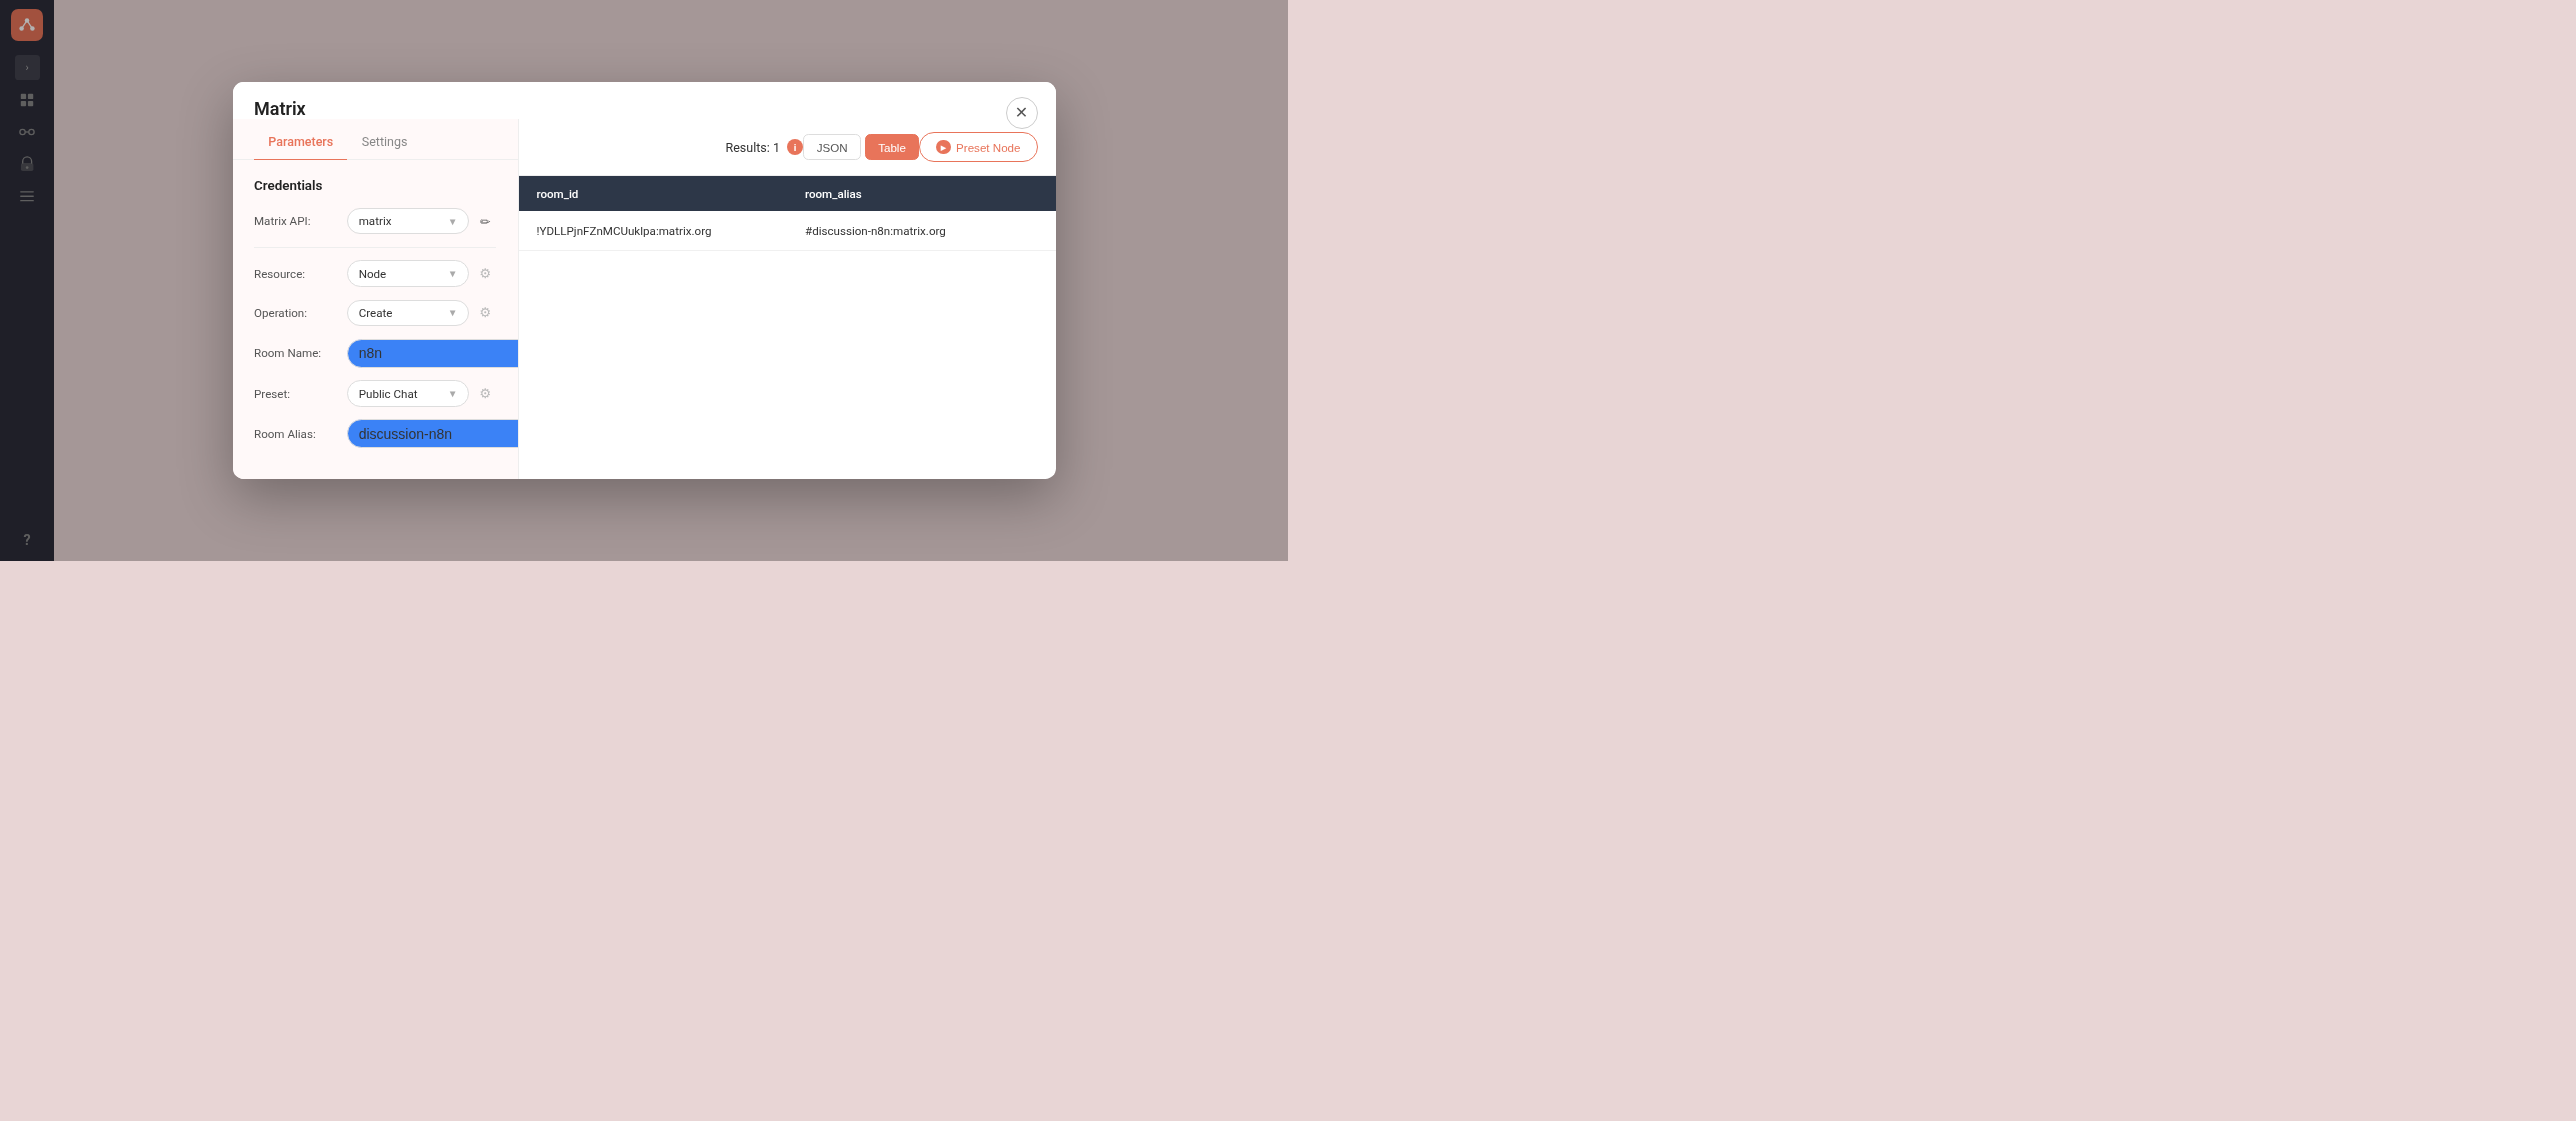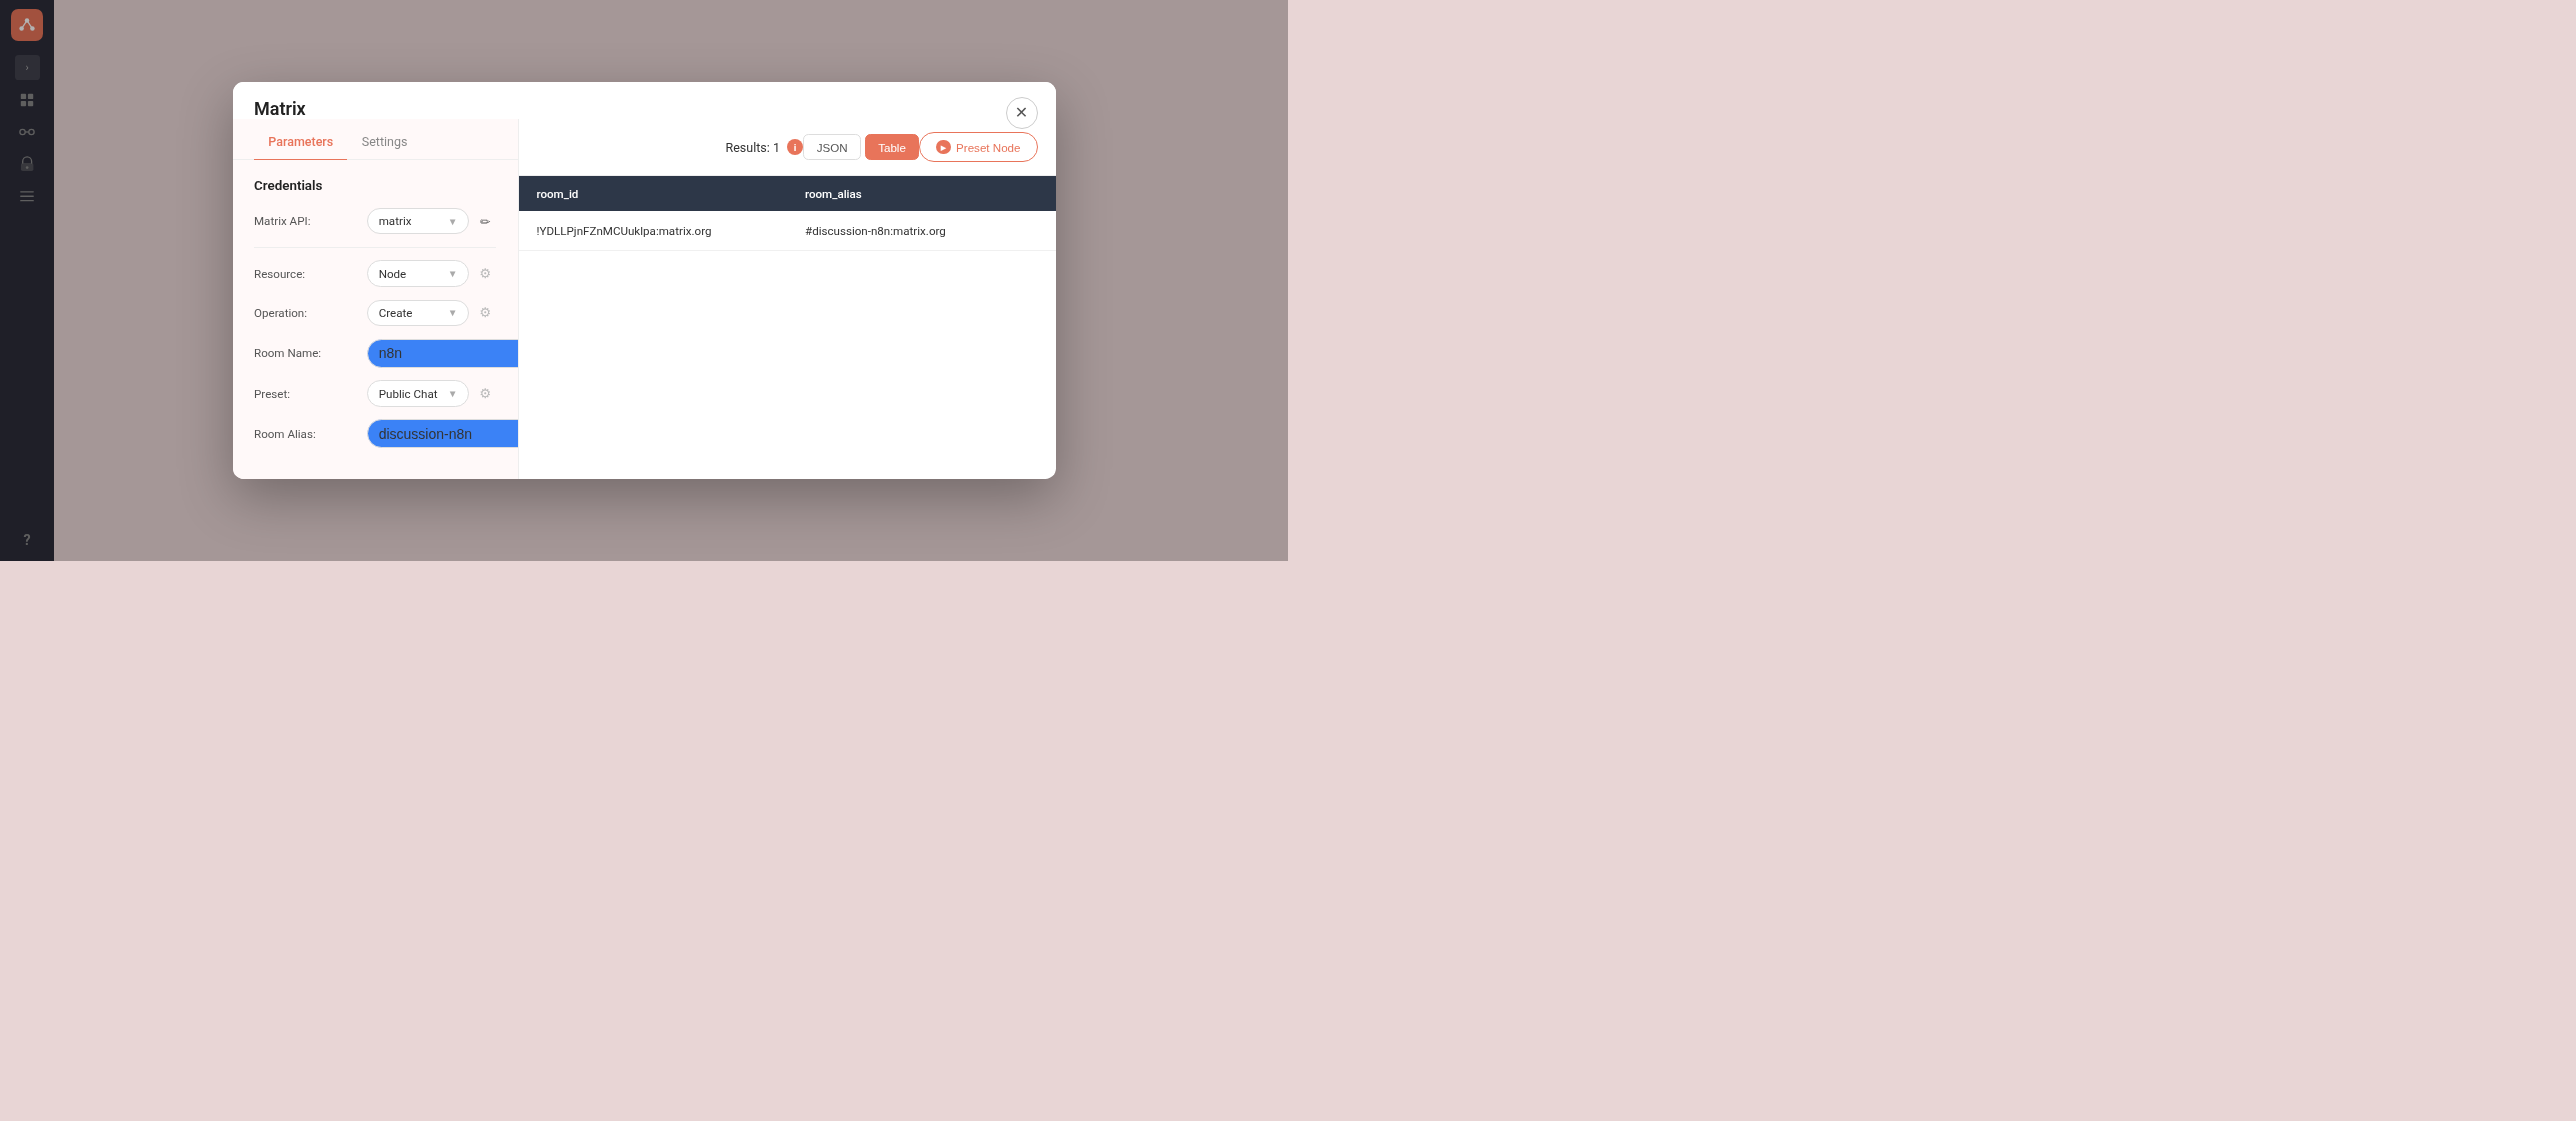--- a/index.html
+++ b/index.html
@@ -177,21 +177,21 @@
       font-size: 13.4px;
       font-weight: 600;
       color: #222;
       margin-bottom: 14.3px;
     }
 
     .field-row {
       display: flex;
       align-items: center;
       margin-bottom: 12.5px;
-      gap: 24px;
+      gap: 4px;
     }
 
     .field-label {
       width: 89px;
       font-size: 11.6px;
       color: #555;
       flex-shrink: 0;
     }
 
     .field-control {

